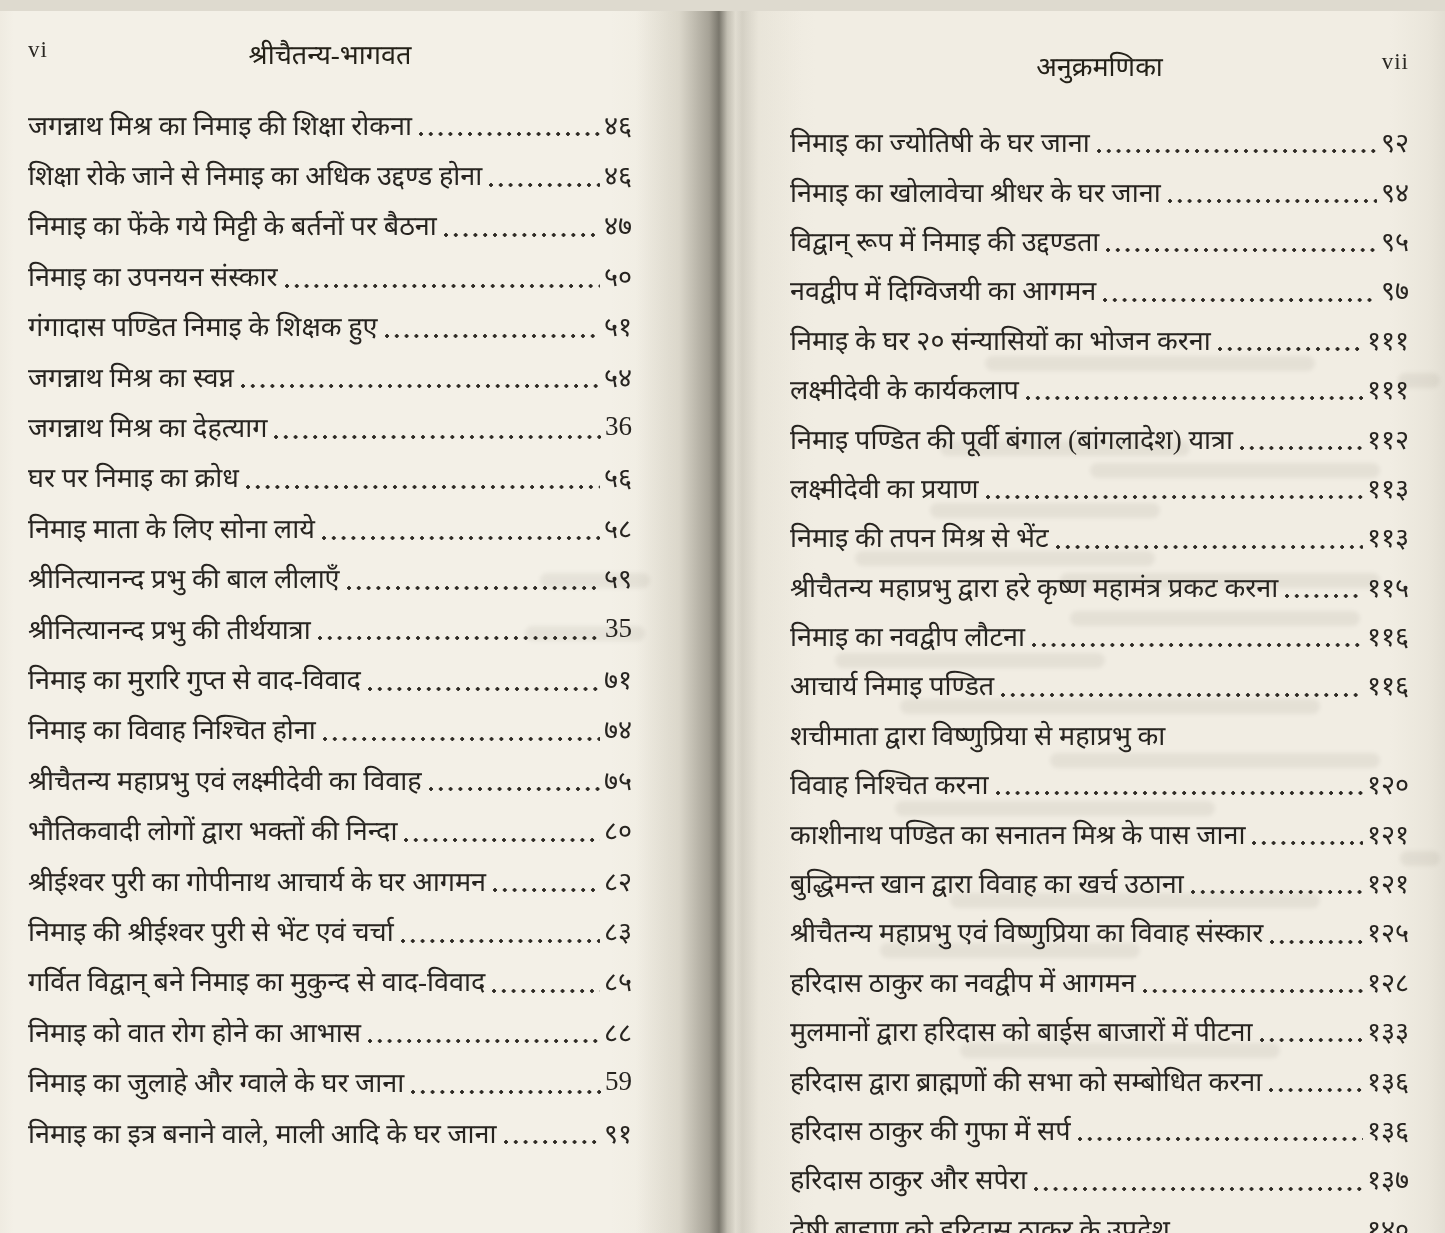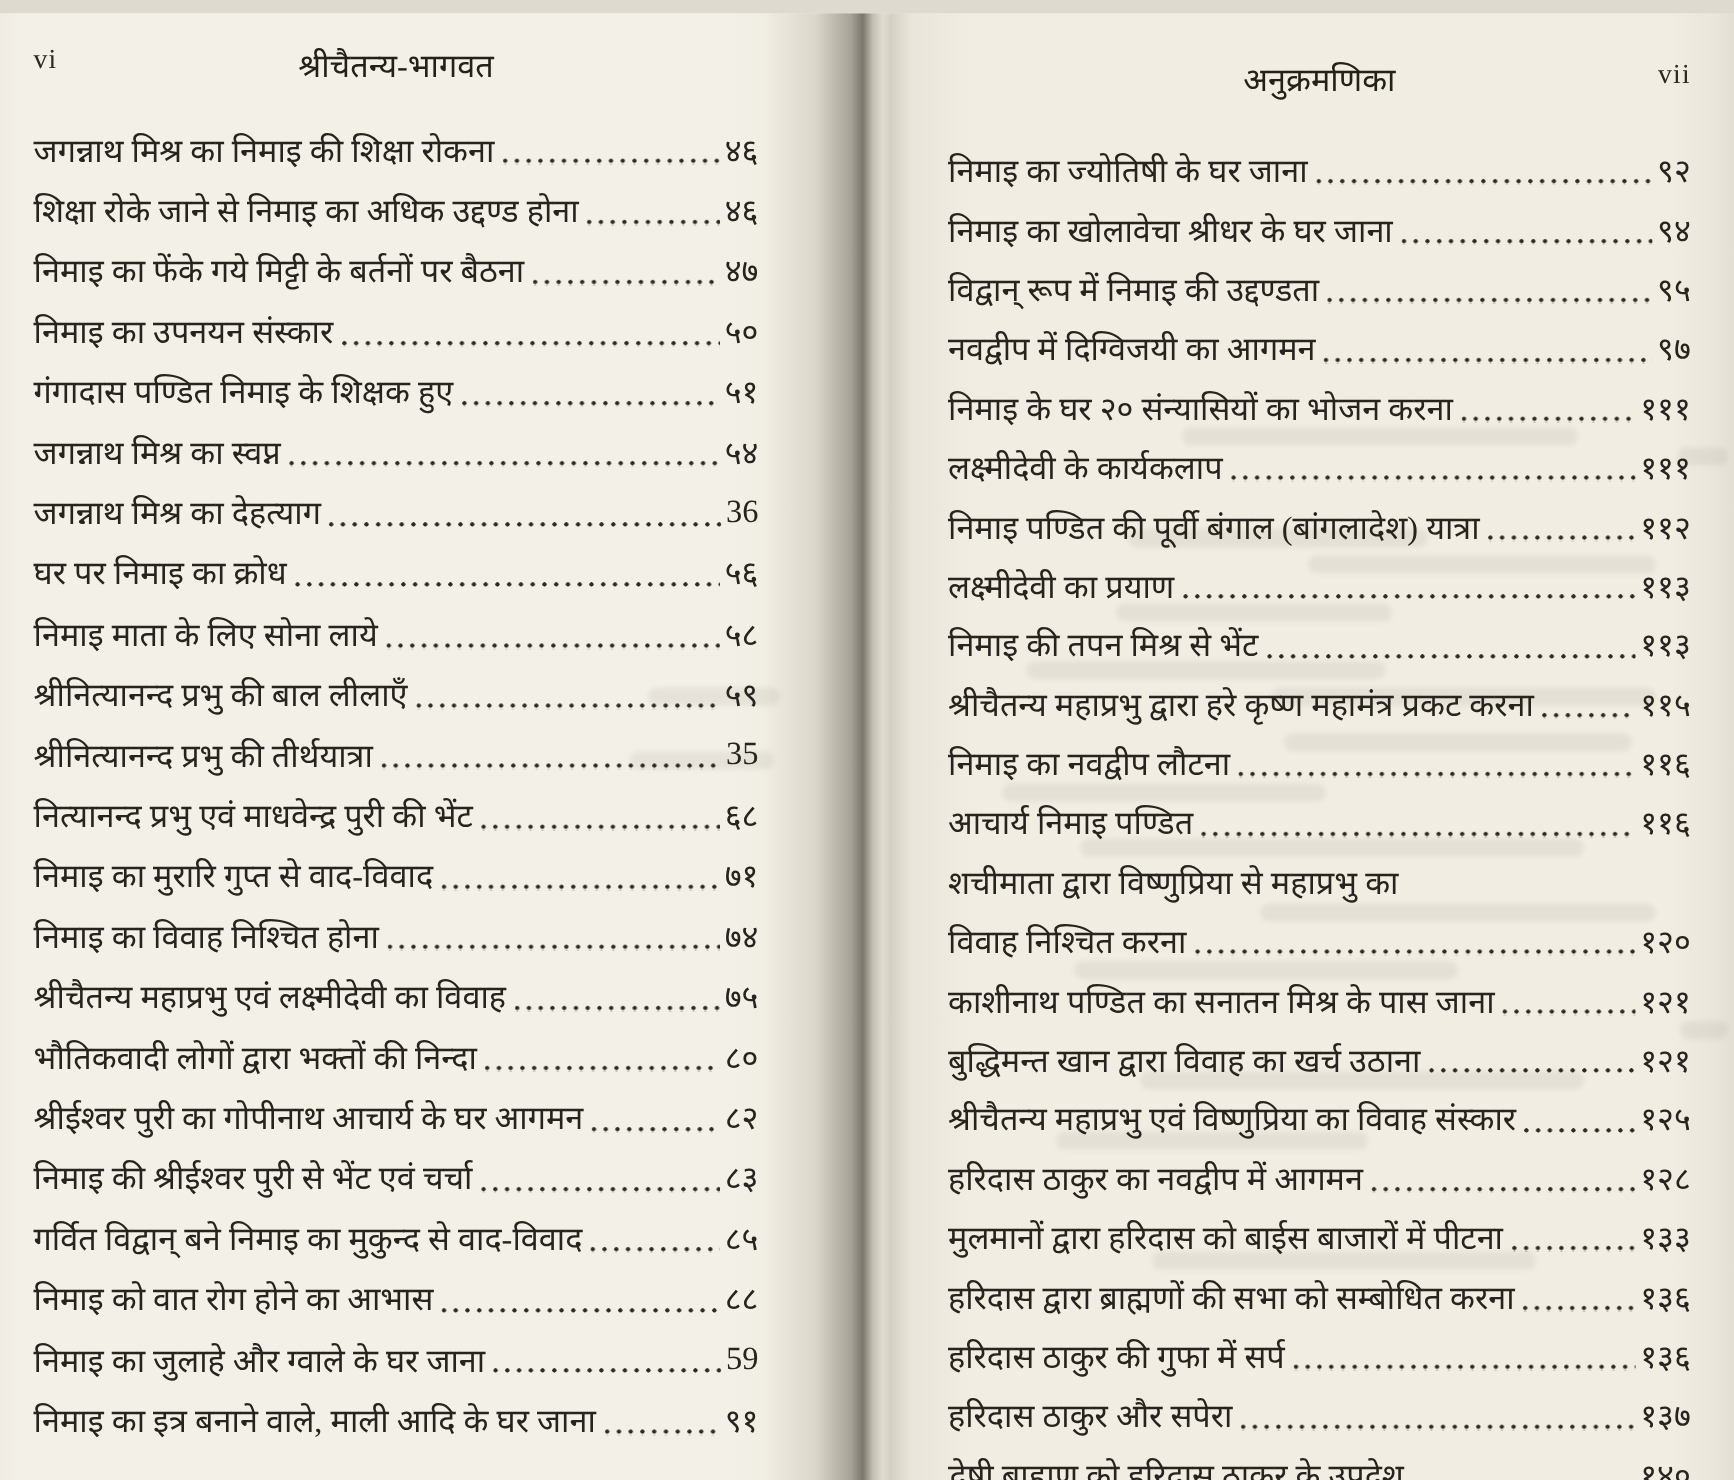--- a/index.html
+++ b/index.html
@@ -141,25 +141,20 @@
           <span class="toc-title">श्रीनित्यानन्द प्रभु की बाल लीलाएँ</span>
           <span class="toc-dots"></span>
           <span class="toc-page">५९</span>
         </div>
       <div class="toc-row">
           <span class="toc-title">श्रीनित्यानन्द प्रभु की तीर्थयात्रा</span>
           <span class="toc-dots"></span>
           <span class="toc-page">35</span>
         </div>
       <div class="toc-row">
-          <span class="toc-title">नित्यानन्द प्रभु एवं माधवेन्द्र पुरी की भेंट</span>
-          <span class="toc-dots"></span>
-          <span class="toc-page">६८</span>
-        </div>
-      <div class="toc-row">
           <span class="toc-title">निमाइ का मुरारि गुप्त से वाद-विवाद</span>
           <span class="toc-dots"></span>
           <span class="toc-page">७१</span>
         </div>
       <div class="toc-row">
           <span class="toc-title">निमाइ का विवाह निश्चित होना</span>
           <span class="toc-dots"></span>
           <span class="toc-page">७४</span>
         </div>
       <div class="toc-row">

